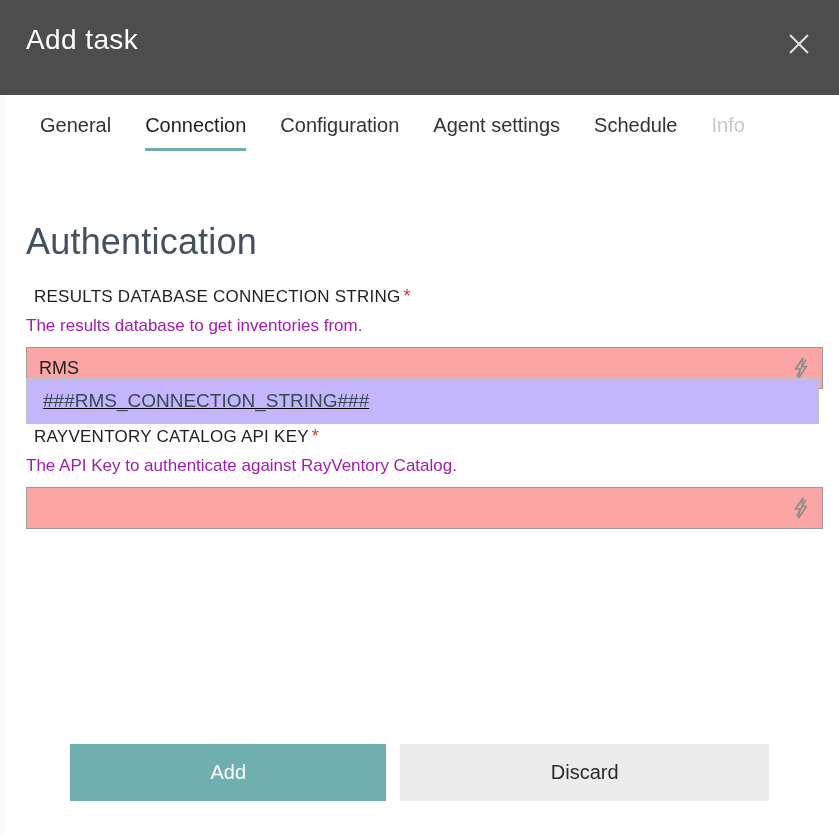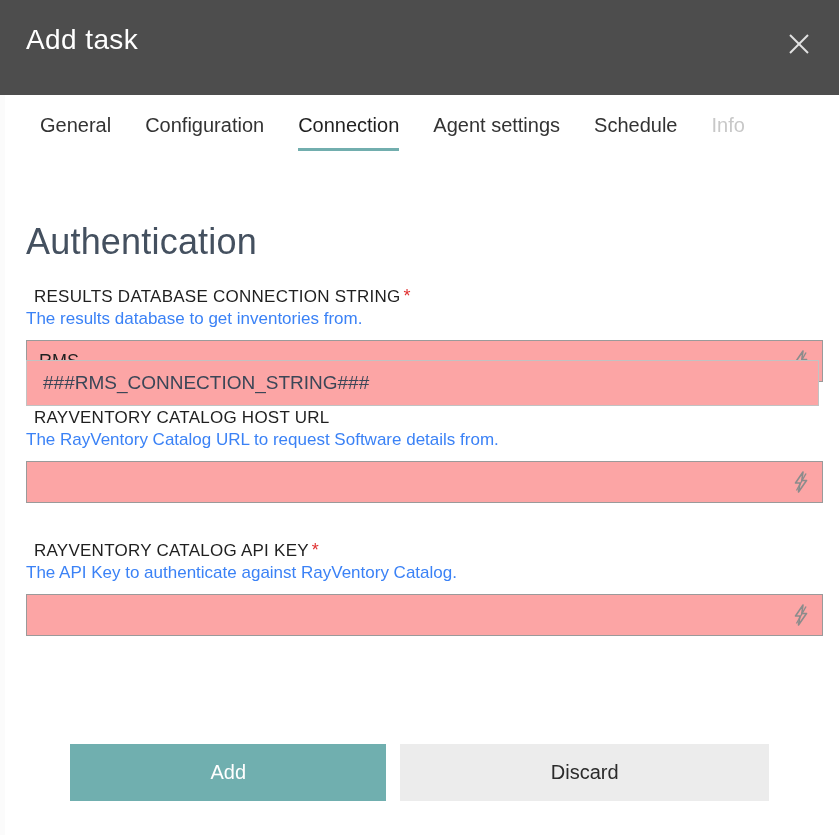--- a/index.html
+++ b/index.html
@@ -112,22 +112,23 @@
     white-space: nowrap;
     margin-left: 8px;
   }
   .req {
     color: #e03131;
     font-size: 18px;
     margin-left: 3px;
   }
   .field-hint {
     font-size: 17px;
-    color: #3b82f6;
+    color: #a21caf;
     line-height: 22px;
+    margin-top: 7px;
     margin-bottom: 10px;
   }
 
   .input-wrap {
     position: relative;
     width: 797px;
     height: 42px;
     border: 1px solid #9a9a9a;
     background: #fca5a5;
     display: flex;
@@ -152,25 +153,26 @@
     display: flex;
     align-items: center;
     justify-content: center;
     cursor: pointer;
   }
 
   
   .suggest {
     position: absolute;
     left: 26px;
-    top: 360px;
+    top: 378px;
     width: 793px;
-    background: #fca5a5;
+    background: #c4b5fd;
     border: 1px solid #c2c2c2;
     z-index: 40;
+    text-decoration: underline;
   }
   .suggest-item {
     font-size: 19px;
     color: #3b4657;
     padding: 11px 0 11px 16px;
     cursor: pointer;
     white-space: nowrap;
   }
 
   
@@ -220,25 +222,25 @@
       </svg>
     </div>
   </div>
 
   <div class="left-rail"></div>
 
   <div class="tabs">
     <div class="tab">
       <span>General</span>
     </div>
-    <div class="tab">
-      <span>Configuration</span>
-    </div>
     <div class="tab active">
       <span>Connection</span>
+    </div>
+    <div class="tab">
+      <span>Configuration</span>
     </div>
     <div class="tab">
       <span>Agent settings</span>
     </div>
     <div class="tab">
       <span>Schedule</span>
     </div>
     <div class="tab disabled">
       <span>Info</span>
     </div>
@@ -257,35 +259,20 @@
         <input type="text" value="RMS" style="">
         <span class="bolt-icon">
           <svg width="18" height="22" viewBox="0 0 18 22">
             <path d="M11 1 L3.5 12 L8 12 L6.5 21 L14.5 9.5 L9.8 9.5 Z" fill="none" stroke="#8c8c8c" stroke-width="1.6" stroke-linejoin="round"></path>
             <line x1="14" y1="2.5" x2="4.5" y2="19.5" stroke="#8c8c8c" stroke-width="1.4"></line>
           </svg>
         </span>
       </div>
     </div>
 
-    <div class="field">
-      <div class="field-label">
-        <span>RAYVENTORY CATALOG HOST URL</span><span class="req"></span>
-      </div>
-      <div class="field-hint">The RayVentory Catalog URL to request Software details from.</div>
-      <div class="input-wrap">
-        <input type="text" value="" style="">
-        <span class="bolt-icon">
-          <svg width="18" height="22" viewBox="0 0 18 22">
-            <path d="M11 1 L3.5 12 L8 12 L6.5 21 L14.5 9.5 L9.8 9.5 Z" fill="none" stroke="#8c8c8c" stroke-width="1.6" stroke-linejoin="round"></path>
-            <line x1="14" y1="2.5" x2="4.5" y2="19.5" stroke="#8c8c8c" stroke-width="1.4"></line>
-          </svg>
-        </span>
-      </div>
-    </div>
 
     <div class="field" style="margin-top:36px;">
       <div class="field-label">
         <span>RAYVENTORY CATALOG API KEY</span><span class="req">*</span>
       </div>
       <div class="field-hint">The API Key to authenticate against RayVentory Catalog.</div>
       <div class="input-wrap">
         <input type="text" value="" style="">
         <span class="bolt-icon">
           <svg width="18" height="22" viewBox="0 0 18 22">

